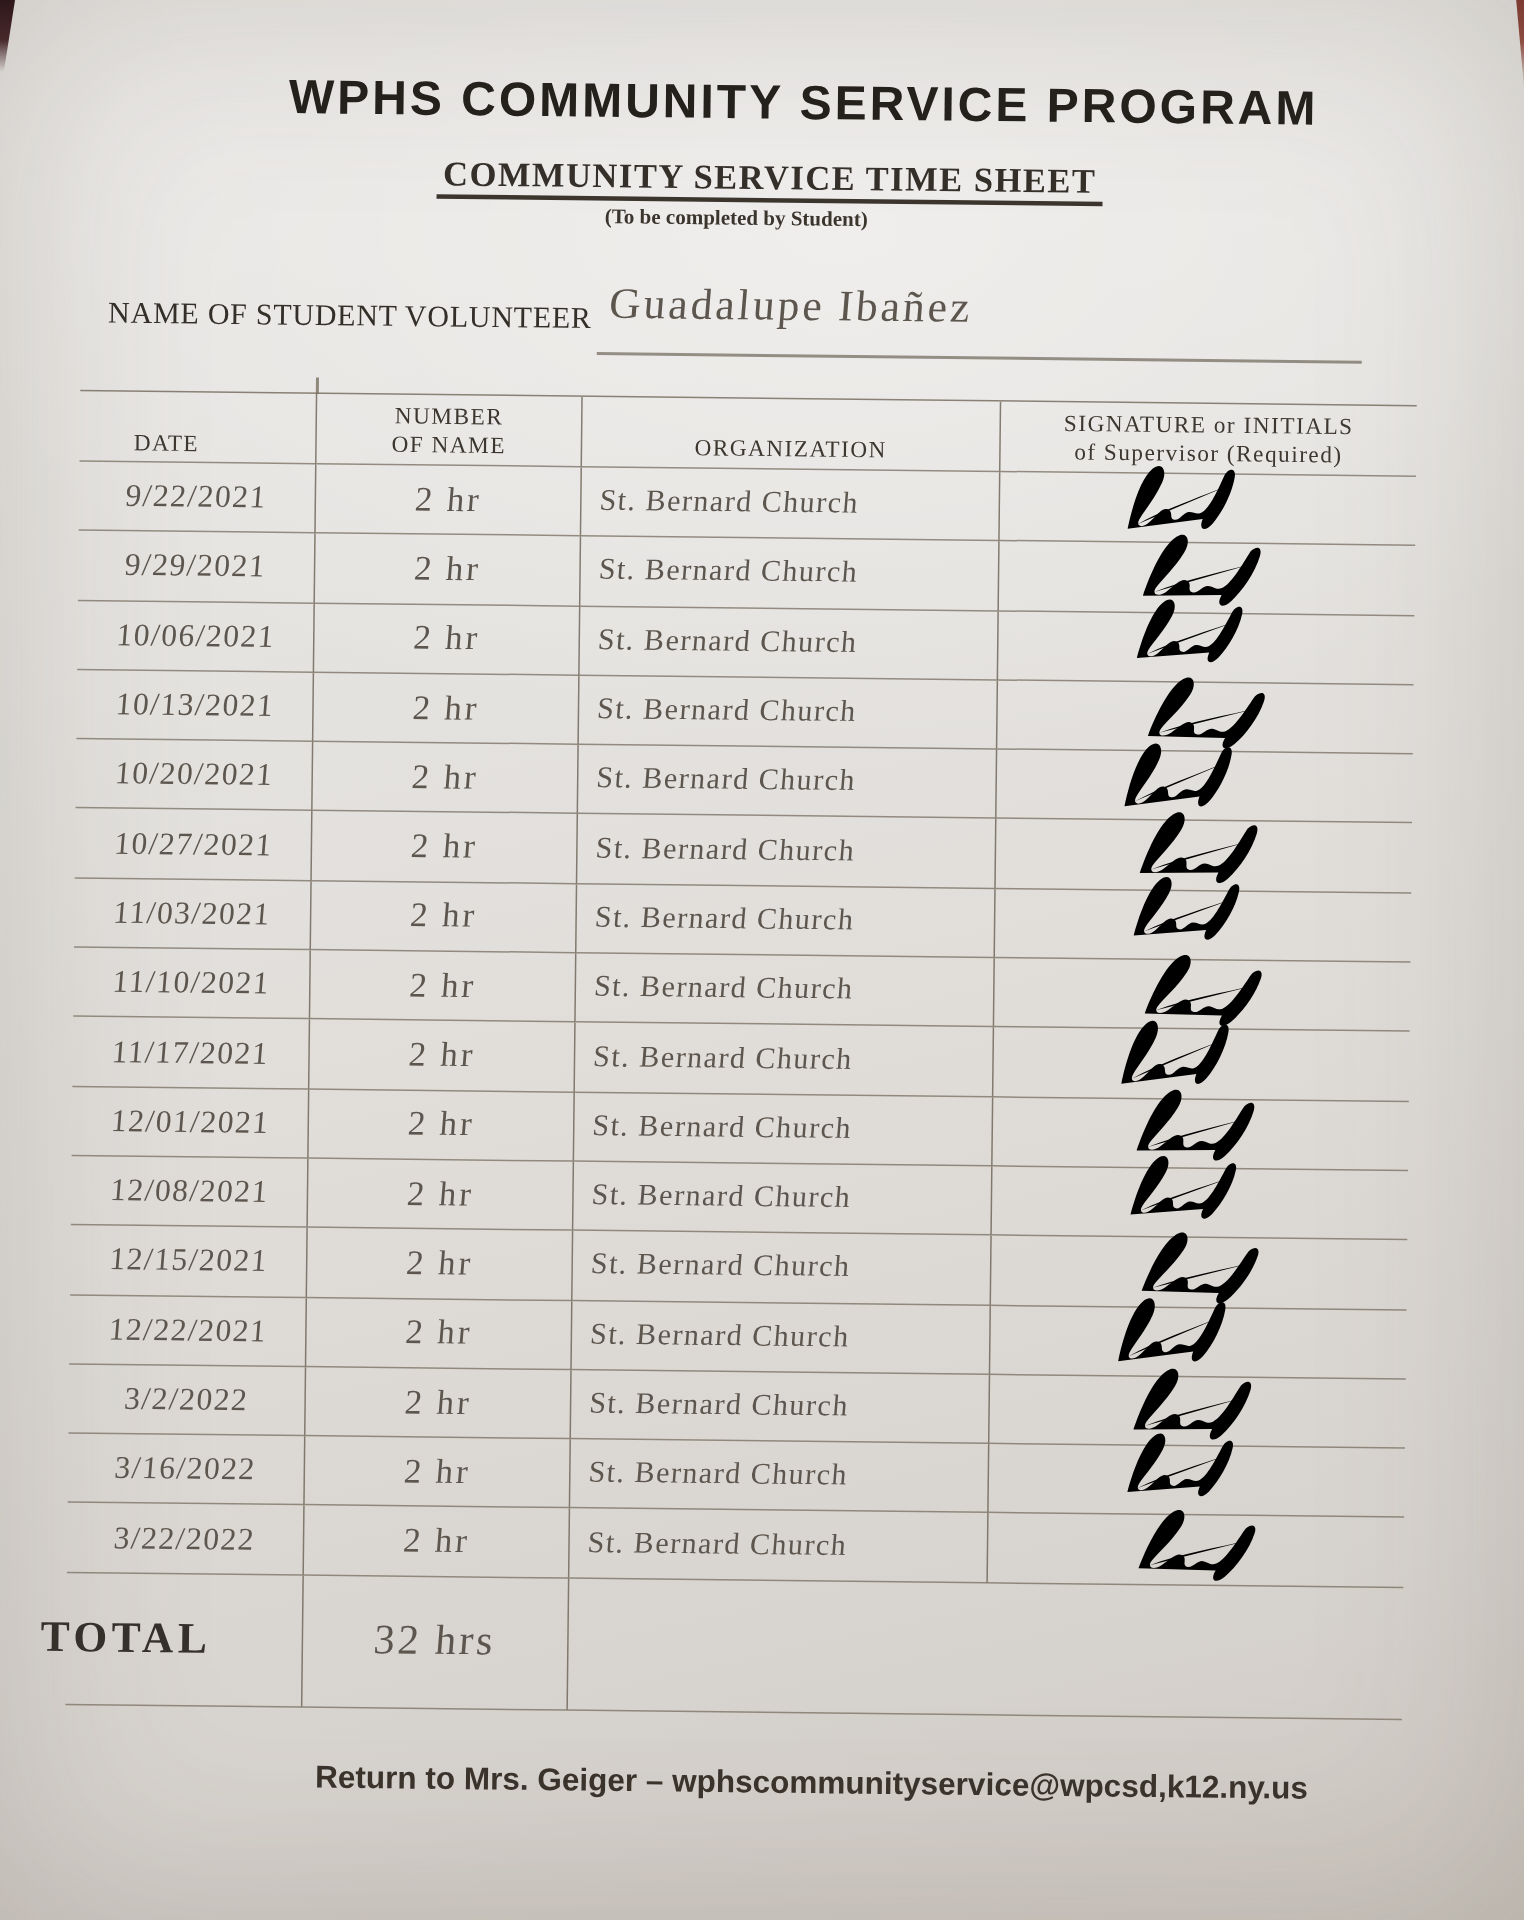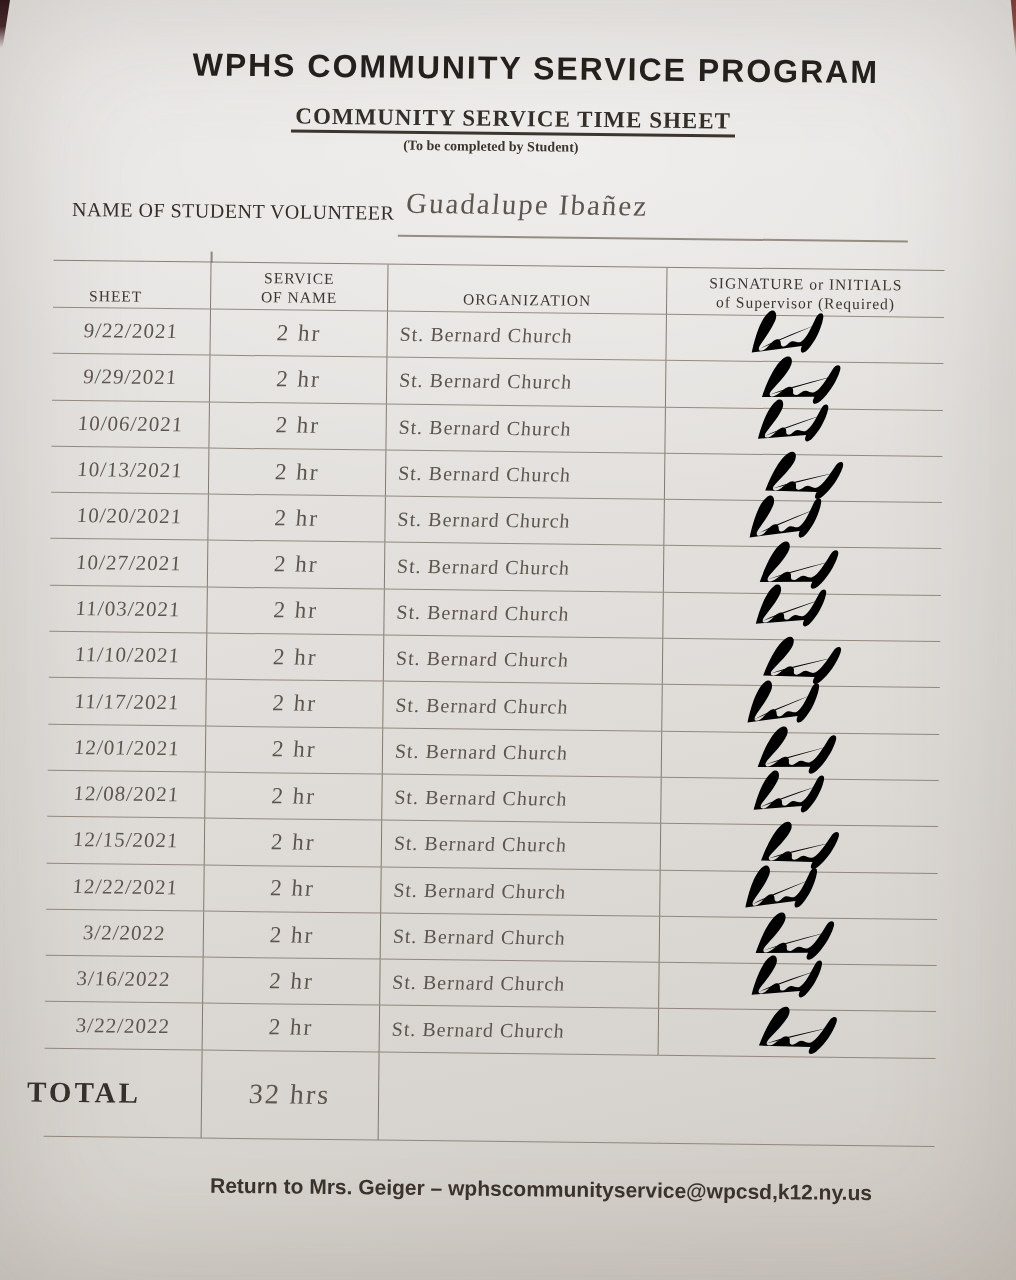--- a/index.html
+++ b/index.html
@@ -100,24 +100,24 @@
 
     <div class="name-label">NAME OF STUDENT VOLUNTEER</div>
     <div class="name-value hand">Guadalupe Ibañez</div>
     <div class="name-underline"></div>
 
     <div class="tick"></div>
 
     <div class="service-table">
 
       <div class="cell hcell date-h">
-        <span>SHEET</span>
+        <span>DATE</span>
       </div>
       <div class="cell hcell bl">
-        <span>SERVICE</span>
+        <span>NUMBER</span>
         <span>OF NAME</span>
       </div>
       <div class="cell hcell bl">
         <span>ORGANIZATION</span>
       </div>
       <div class="cell hcell bl">
         <span>SIGNATURE or INITIALS</span>
         <span>of Supervisor (Required)</span>
       </div>
 

